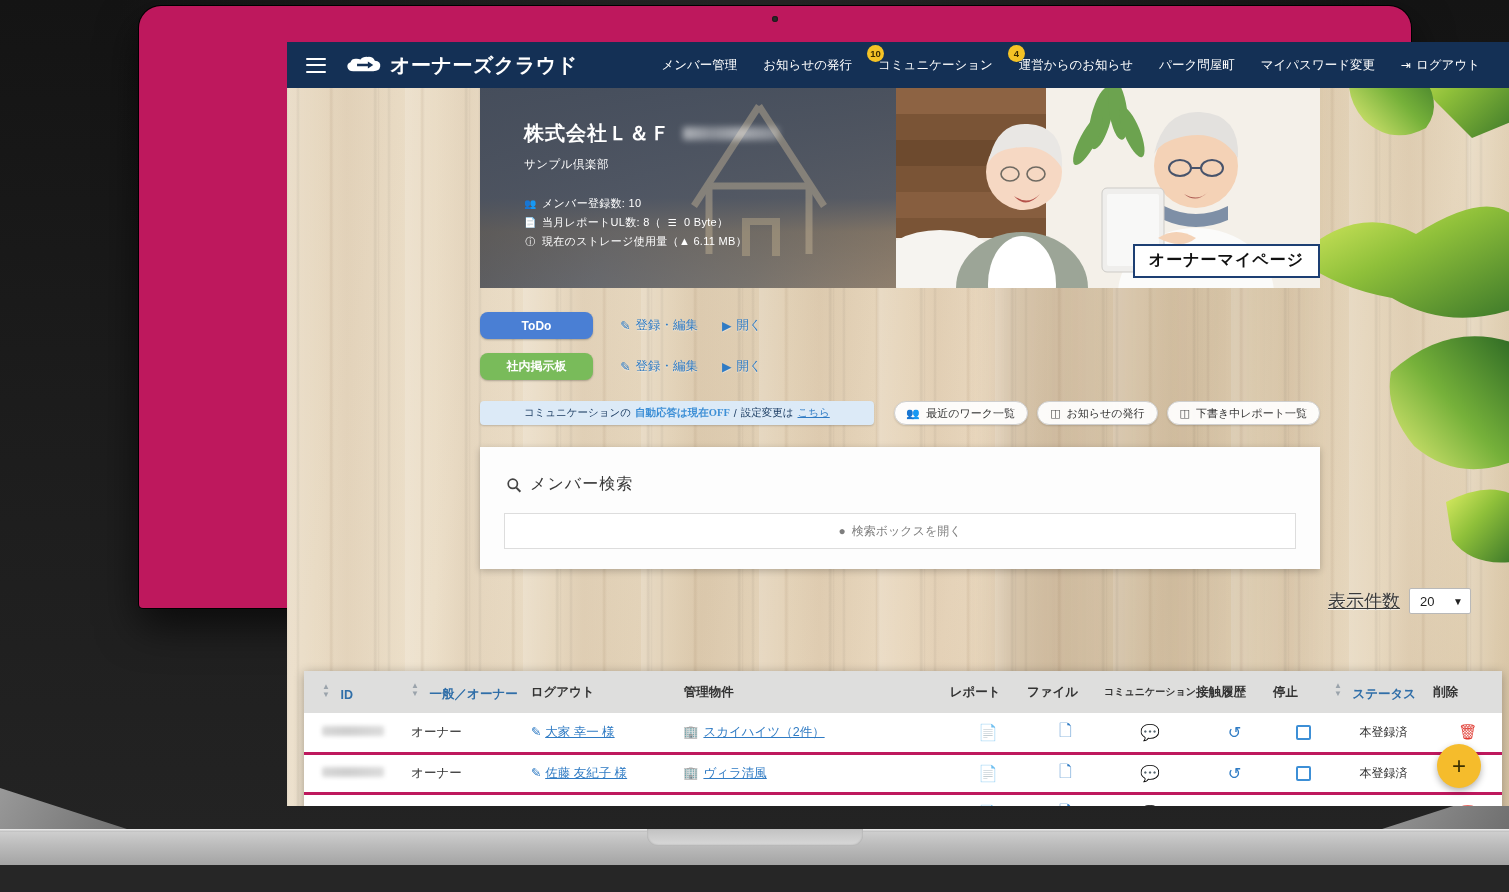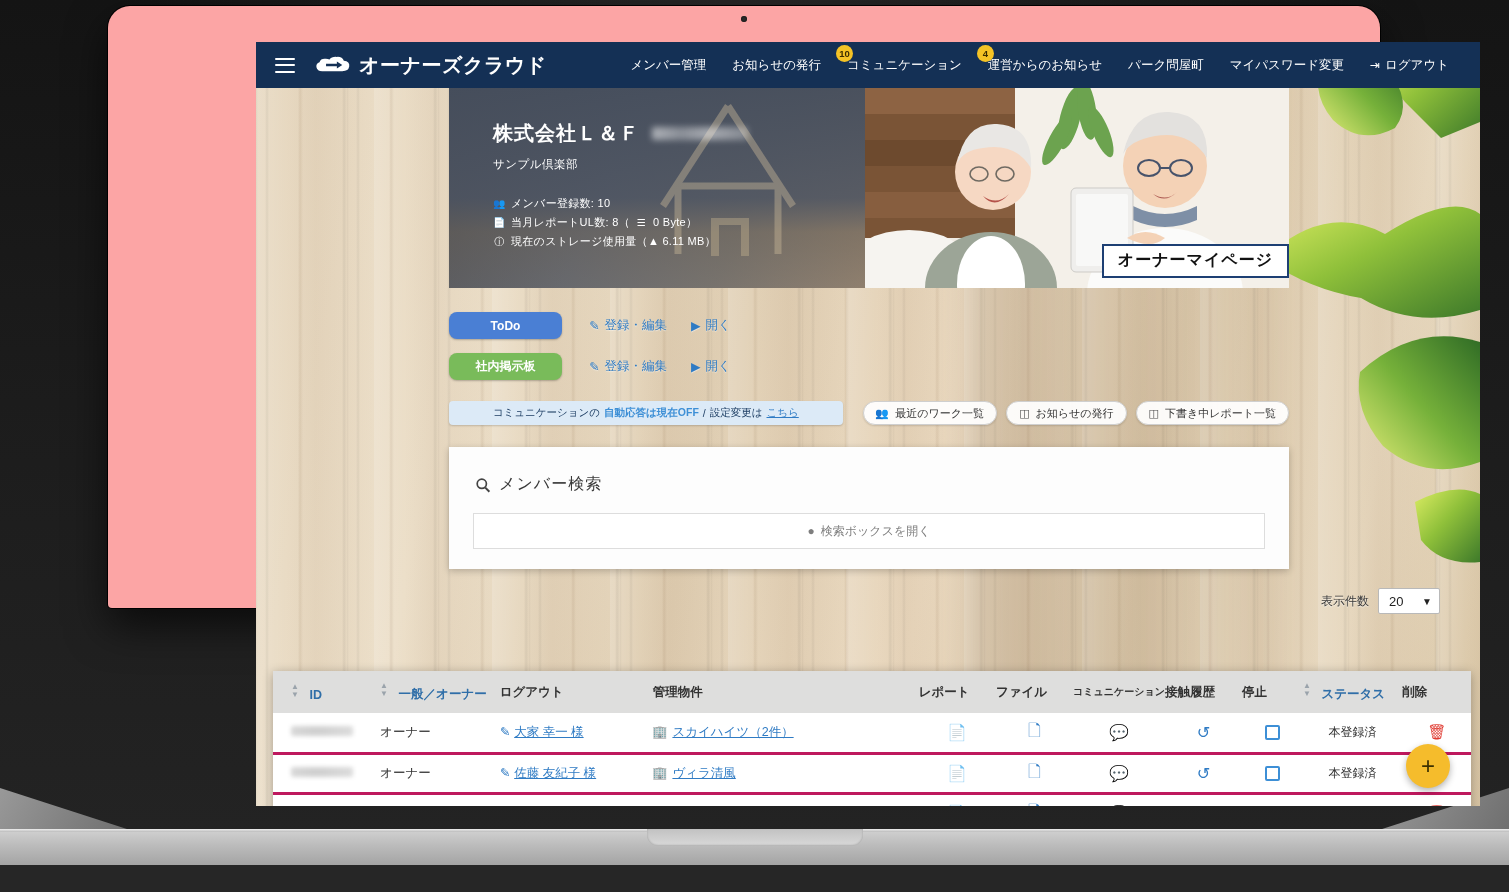--- a/index.html
+++ b/index.html
@@ -25,25 +25,25 @@
   .desk-bg::before{
     content:"";
     position:absolute;
     left:0; top:0; width:100%; height:100%;
     background:
       radial-gradient(ellipse at 50% 10%, rgba(60,60,60,.55) 0%, rgba(20,20,20,0) 60%);
   }
 
   .laptop {
     position: absolute;
-    left: 108px;
+    left: 139px;
     top: 6px;
     width: 1272px;
     height: 602px;
-    background: #fca5a5;
+    background: #be185d;
     border-radius: 22px 22px 4px 4px;
     box-shadow: 0 0 0 1px #000, 0 18px 40px rgba(0,0,0,.65);
   }
   .laptop-cam {
     position: absolute;
     left: 50%;
     top: 10px;
     width: 6px; height: 6px;
     margin-left: -3px;
     border-radius: 50%;
@@ -259,21 +259,21 @@
   .commrow { position:absolute; left:193px; top:313px; width:840px; display:flex; align-items:center; }
   .comm-bar {
     width:410px; height:24px;
     background:#dceaf7;
     border-radius:4px;
     display:flex; align-items:center; justify-content:center;
     font-size:10.5px; color:#1c3d63; gap:4px;
     white-space:nowrap;
     box-shadow:0 1px 2px rgba(0,0,0,.18);
   }
-  .comm-bar .blue { color:#3d8fd6; font-weight:700; }
+  .comm-bar .blue { color:#3d8fd6; font-weight:700;font-family:Liberation Serif, serif; }
   .comm-bar .here { color:#2f7bc4; text-decoration:underline; }
   .btn-group { margin-left:20px; display:flex; gap:9px; }
   .ghost-btn {
     height:24px; padding:0 12px;
     background:rgba(255,255,255,.93);
     border:1px solid #cfcfcf;
     border-radius:12px;
     display:flex; align-items:center; gap:6px;
     font-size:11px; color:#333; cursor:pointer; white-space:nowrap;
     box-shadow:0 1px 2px rgba(0,0,0,.14);
@@ -304,22 +304,23 @@
     cursor:pointer;
   }
 
   
   .perpage {
     position:absolute;
     right:40px; top:500px;
     display:flex; align-items:center; gap:9px;
   }
   .perpage-label {
-    font-size:12px; color:#3a3a3a;
+    font-size:18px; color:#3a3a3a;
     text-shadow:0 1px 1px rgba(255,255,255,.7);
+    text-decoration:underline;
   }
   .perpage-select {
     width:62px; height:26px;
     background:#fff;
     border:1px solid #b9b9b9;
     border-radius:2px;
     display:flex; align-items:center; justify-content:space-between;
     padding:0 7px 0 10px;
     font-size:13px; color:#222;
     cursor:pointer;

